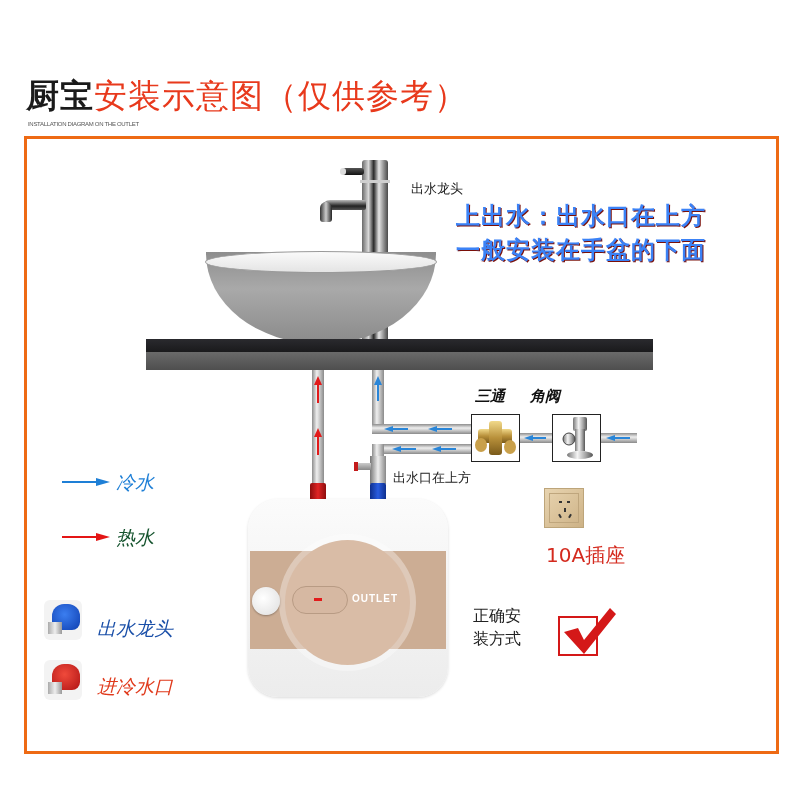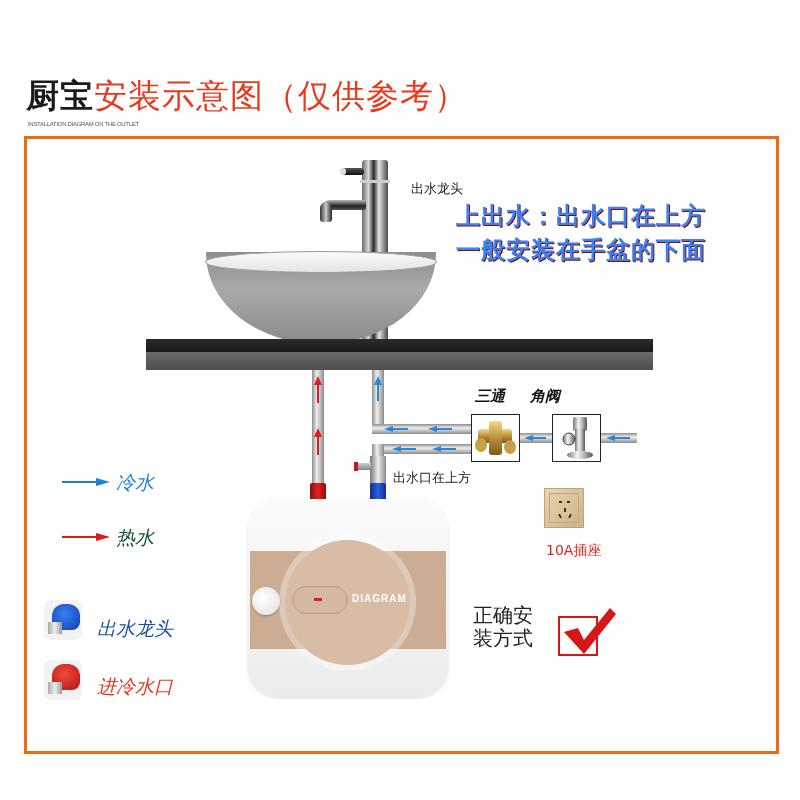--- a/index.html
+++ b/index.html
@@ -75,30 +75,30 @@
   .heater-brand{left:352px;top:593px;font-size:10px;font-weight:bold;color:#fff;letter-spacing:1px;font-family:"Liberation Sans",sans-serif;}
   .connector-red{left:310px;top:483px;width:16px;height:18px;background:linear-gradient(90deg,#8d0d0d,#e02424,#8d0d0d);border-radius:2px;}
   .connector-blue{left:370px;top:483px;width:16px;height:18px;background:linear-gradient(90deg,#0e2f8d,#2a5de0,#0e2f8d);border-radius:2px;}
   .valve-body{left:370px;top:456px;width:16px;height:28px;background:linear-gradient(90deg,#777,#eee,#888);}
   .valve-lever{left:355px;top:463px;width:16px;height:7px;background:linear-gradient(180deg,#ccc,#888);}
   .valve-tip{left:354px;top:462px;width:4px;height:9px;background:#c31b1b;}
 
   
   .socket{left:544px;top:488px;width:40px;height:40px;background:linear-gradient(135deg,#e8d4b0,#cdb286);border:1px solid #bda57a;}
   .socket-inner{left:549px;top:493px;width:30px;height:30px;border:1px solid #bfa67d;}
-  .socket-label{left:546px;top:542px;font-size:14px;color:#d42a1e;white-space:nowrap;}
+  .socket-label{left:546px;top:542px;font-size:20px;color:#d42a1e;white-space:nowrap;}
 
   
   .nozzle{width:38px;height:40px;border-radius:6px;background:#f3f3f3;}
   .nozzle-cap{width:28px;height:26px;border-radius:12px 12px 8px 8px;}
   .nozzle-fit{width:14px;height:12px;background:linear-gradient(90deg,#aaa,#eee,#999);}
 
   
   .check-box{left:558px;top:616px;width:40px;height:40px;border:2px solid #d41818;}
-  .check-label{left:473px;top:604px;font-size:20px;color:#222;line-height:23px;}
+  .check-label{left:473px;top:604px;font-size:16px;color:#222;line-height:23px;}
 </style>
 </head>
 <body>
 
 <div class="abs title">
   <span class="dark">厨宝</span><span class="accent">安装示意图（仅供参考）</span>
 </div>
 <div class="abs subtitle">INSTALLATION DIAGRAM ON THE OUTLET</div>
 
 <div class="abs frame"></div>
@@ -225,21 +225,21 @@
 
 <div class="abs connector-red"></div>
 <div class="abs connector-blue"></div>
 <div>
   <div class="abs heater"></div>
   <div class="abs heater-band"></div>
   <div class="abs heater-circle"></div>
   <div class="abs heater-knob"></div>
   <div class="abs heater-display"></div>
   <div class="abs heater-led"></div>
-  <div class="abs heater-brand">DIAGRAM</div>
+  <div class="abs heater-brand">OUTLET</div>
 </div>
 
 <div class="abs socket"></div>
 <div class="abs socket-inner">
   <svg width="30" height="30" viewBox="0 0 30 30">
     <rect x="9" y="7" width="3" height="2" fill="#333"></rect>
     <rect x="17" y="7" width="3" height="2" fill="#333"></rect>
     <rect x="14" y="14" width="2" height="4" fill="#333"></rect>
     <rect x="9" y="20" width="2" height="4" fill="#333" transform="rotate(-30 10 22)"></rect>
     <rect x="19" y="20" width="2" height="4" fill="#333" transform="rotate(30 20 22)"></rect>

